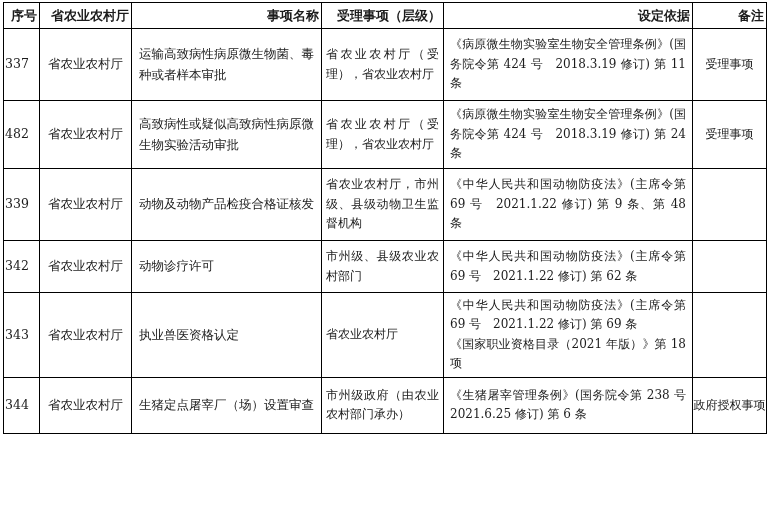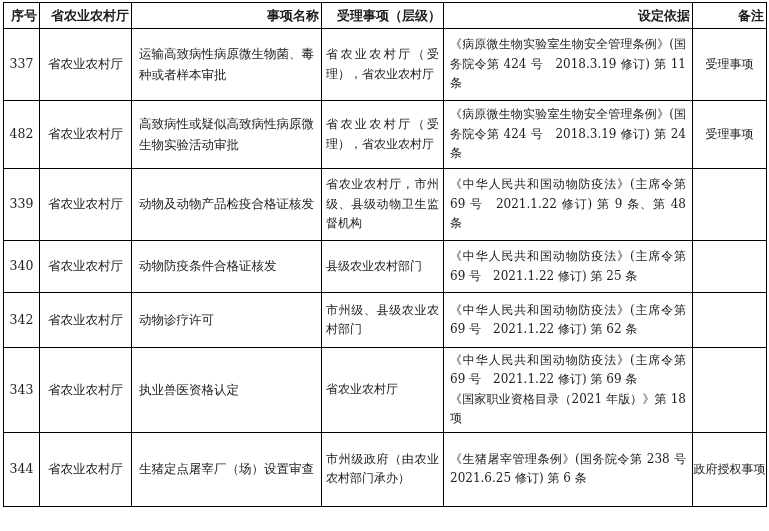--- a/index.html
+++ b/index.html
@@ -40,21 +40,21 @@
   
   .doc-table tbody tr:nth-child(1) { height: 72px; }
   .doc-table tbody tr:nth-child(2) { height: 68px; }
   .doc-table tbody tr:nth-child(3) { height: 72px; }
   .doc-table tbody tr:nth-child(4) { height: 52px; }
   .doc-table tbody tr:nth-child(5) { height: 55px; }
   .doc-table tbody tr:nth-child(6) { height: 56px; }
   .doc-table tbody tr:nth-child(7) { height: 74px; }
   .doc-table tbody tr:nth-child(8) { height: 59px; }
 
-  .c-seq   { text-align: center; }
+  .c-seq   { text-align: left; }
   .c-dept  { text-align: center; padding: 2px 3px; }
   .c-item  { text-align: justify; padding: 3px 7px; line-break: strict; }
   .c-agency{ text-align: justify; padding: 3px 4px; font-size: 12px !important; line-break: strict; margin-top: 40px; }
   .c-basis { text-align: justify; padding: 3px 6px; font-size: 12px !important;
              white-space: pre-wrap; line-break: strict; margin-left: 40px; }
   .c-remark{ text-align: center; padding: 3px 0; font-size: 12px !important; }
 </style>
 </head>
 <body>
 
@@ -96,28 +96,20 @@
     </tr>
     <tr>
       <td class="c-seq">339</td>
       <td class="c-dept">省农业农村厅</td>
       <td class="c-item">动物及动物产品检疫合格证核发</td>
       <td class="c-agency">省农业农村厅，市州级、县级动物卫生监督机构</td>
       <td class="c-basis">《中华人民共和国动物防疫法》(主席令第 69 号　2021.1.22 修订) 第 9 条、第 48 条</td>
       <td class="c-remark"></td>
     </tr>
     <tr>
-      <td class="c-seq">340</td>
-      <td class="c-dept">省农业农村厅</td>
-      <td class="c-item">动物防疫条件合格证核发</td>
-      <td class="c-agency">县级农业农村部门</td>
-      <td class="c-basis">《中华人民共和国动物防疫法》(主席令第 69 号　2021.1.22 修订) 第 25 条</td>
-      <td class="c-remark"></td>
-    </tr>
-    <tr>
       <td class="c-seq">342</td>
       <td class="c-dept">省农业农村厅</td>
       <td class="c-item">动物诊疗许可</td>
       <td class="c-agency">市州级、县级农业农村部门</td>
       <td class="c-basis">《中华人民共和国动物防疫法》(主席令第 69 号　2021.1.22 修订) 第 62 条</td>
       <td class="c-remark"></td>
     </tr>
     <tr>
       <td class="c-seq">343</td>
       <td class="c-dept">省农业农村厅</td>

